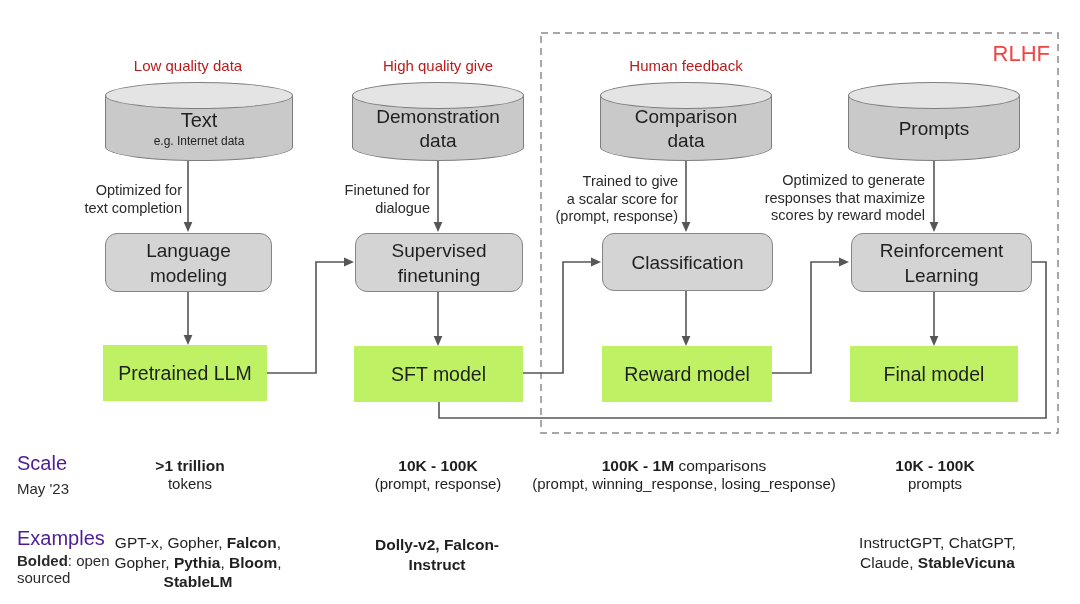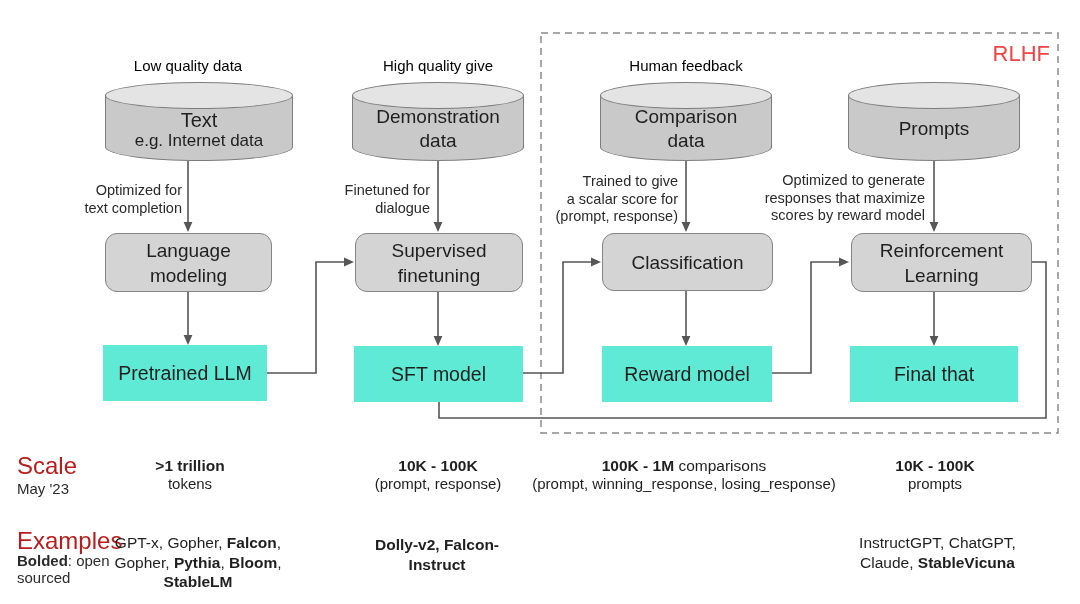--- a/index.html
+++ b/index.html
@@ -4,55 +4,55 @@
 <style>
   html,body{margin:0;padding:0;background:#ffffff;}
   .stage{
     position:relative;width:1080px;height:604px;background:#ffffff;overflow:hidden;
     font-family:"Liberation Sans",sans-serif;color:#1f1f1f;
   }
   .stage *{box-sizing:border-box;}
   svg.connectors{position:absolute;left:0;top:0;z-index:0;}
 
   .top-label{
-    position:absolute;text-align:center;font-size:15px;line-height:18px;color:#000000;
+    position:absolute;text-align:center;font-size:15px;line-height:18px;color:#b91c1c;
   }
   .cylinder{position:absolute;z-index:1;}
   .cyl-top{
     position:absolute;left:0;right:0;top:0;height:27px;background:#e4e4e4;
     border:1.5px solid #7d7d7d;border-radius:50%;z-index:1;
   }
   .cyl-body{
     position:absolute;left:0;right:0;top:13px;bottom:0;background:#c9c9c9;
     border:1.5px solid #7d7d7d;border-top:none;
     border-radius:0 0 50% 50% / 0 0 14px 14px;
   }
   .cyl-content{
     position:absolute;left:0;right:0;top:14px;bottom:0;z-index:2;
     display:flex;flex-direction:column;align-items:center;justify-content:center;
   }
   .cyl-title{font-size:19px;line-height:24px;text-align:center;white-space:pre-line;}
-  .cyl-sub{font-size:17px;line-height:18px;text-align:left;}
+  .cyl-sub{font-size:12px;line-height:18px;text-align:left;}
 
   .arrow-label{
     position:absolute;text-align:right;font-size:14.5px;line-height:17.5px;
     white-space:pre-line;color:#2a2a2a;
   }
   .process{
     position:absolute;background:#d4d4d4;border:1.5px solid #858585;border-radius:12px;
     display:flex;align-items:center;justify-content:center;text-align:center;
     font-size:19px;line-height:25px;white-space:pre-line;z-index:1;
   }
   .model{
-    position:absolute;background:#5eead4;display:flex;align-items:center;justify-content:center;
+    position:absolute;background:#bef264;display:flex;align-items:center;justify-content:center;
     text-align:center;font-size:19.5px;z-index:1;
   }
   .rlhf-label{position:absolute;font-size:22px;color:#ef4444;z-index:1;}
 
-  .row-header{position:absolute;font-size:24px;color:#b91c1c;}
+  .row-header{position:absolute;font-size:20px;color:#4c1d95;}
   .row-subheader{position:absolute;font-size:15px;line-height:17px;color:#2b2b2b;}
   .scale-item{position:absolute;text-align:center;font-size:15px;line-height:17.5px;}
   .scale-item .l1{font-size:15.5px;}
   .example-item{position:absolute;text-align:center;font-size:15.5px;line-height:19.5px;}
   .b{font-weight:700;}
 </style>
 </head>
 <body>
 
 <div class="stage">
@@ -132,21 +132,21 @@
     <div class="cyl-top"></div>
     <div class="cyl-content">
       <div class="cyl-title">Prompts</div>
     </div>
   </div>
   <div class="arrow-label" style="right:155px;top:172px;width:190px;">Optimized to generate
 responses that maximize
 scores by reward model</div>
   <div class="process" style="left:851px;top:233px;width:181px;height:59px;">Reinforcement
 Learning</div>
-  <div class="model" style="left:850px;top:346px;width:168px;height:56px;">Final that</div>
+  <div class="model" style="left:850px;top:346px;width:168px;height:56px;">Final model</div>
 
   <div class="row-header" style="left:17px;top:452px;">Scale</div>
   <div class="row-subheader" style="left:17px;top:480px;">May '23</div>
 
   <div class="scale-item" style="left:110px;top:457px;width:160px;">
     <div class="l1"><span class="b">&gt;1 trillion</span></div>
     <div class="l2">tokens</div>
   </div>
   <div class="scale-item" style="left:348px;top:457px;width:180px;">
     <div class="l1"><span class="b">10K - 100K</span></div>

